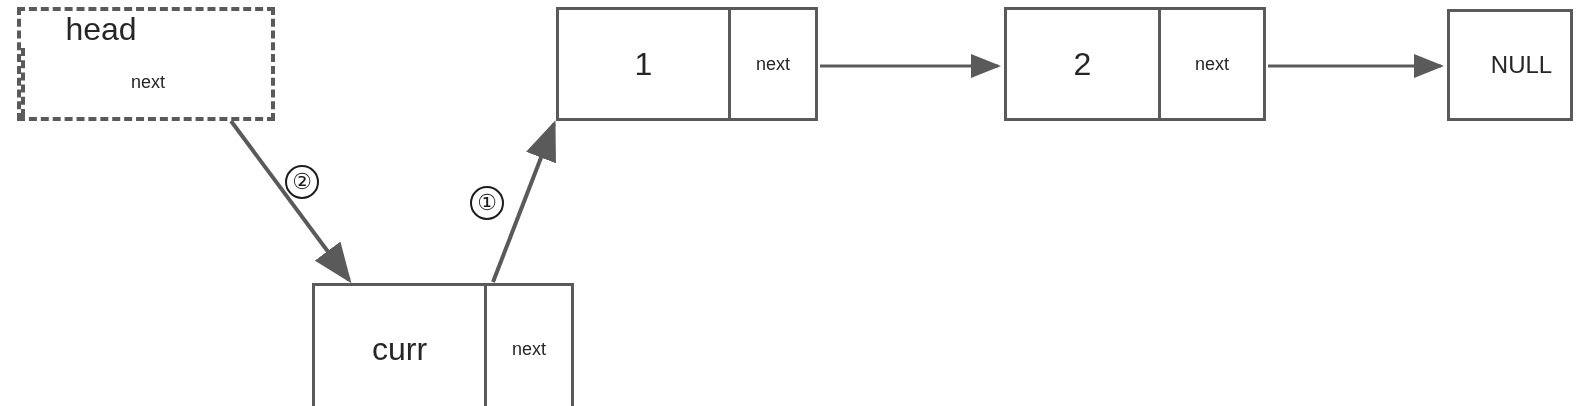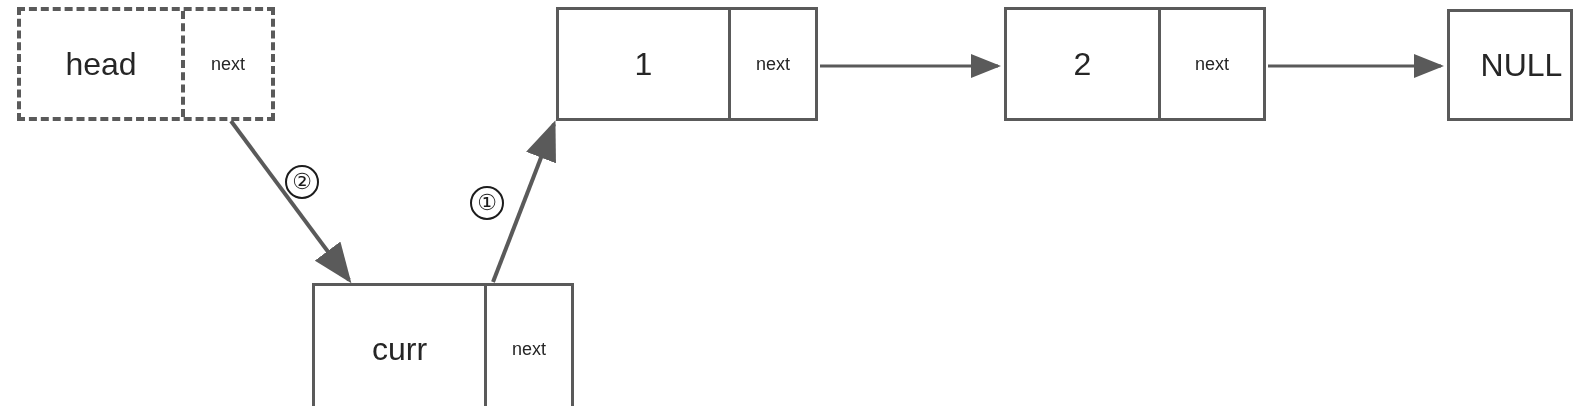--- a/index.html
+++ b/index.html
@@ -46,21 +46,21 @@
     font-size: 18px;
   }
   .node.solid .cell.nextlabel {
     border-left: 3px solid #5a5a5a;
   }
   .node.dashed .cell.nextlabel {
     border-left: 4px dashed #5a5a5a;
   }
   .node.single .cell.value {
     width: 100%;
-    font-size: 32px;
+    font-size: 24px;
     margin-left: 23px;
   }
   
   #arrow-layer {
     position: absolute;
     left: 0;
     top: 0;
     width: 1594px;
     height: 406px;
     pointer-events: none;
@@ -78,21 +78,21 @@
     color: #1c1c1c;
     background: #ffffff;
     box-sizing: border-box;
   }
 </style>
 </head>
 <body>
 
 <div id="diagram-root">
 
-  <div class="node dashed" id="node-head" style="left:17px; top:7px; width:258px; height:114px;">
+  <div class="node dashed" id="node-head" style="left:17px; top:7px; width:258px; height:114px;flex-direction:column;">
     <div class="cell value" style="width:160px;">head</div>
     <div class="cell nextlabel" style="flex:1;">next</div>
   </div>
 
   <div class="node solid" id="node-1" style="left:556px; top:7px; width:262px; height:114px;">
     <div class="cell value" style="width:169px;">1</div>
     <div class="cell nextlabel" style="flex:1;">next</div>
   </div>
 
   <div class="node solid" id="node-2" style="left:1004px; top:7px; width:262px; height:114px;">

